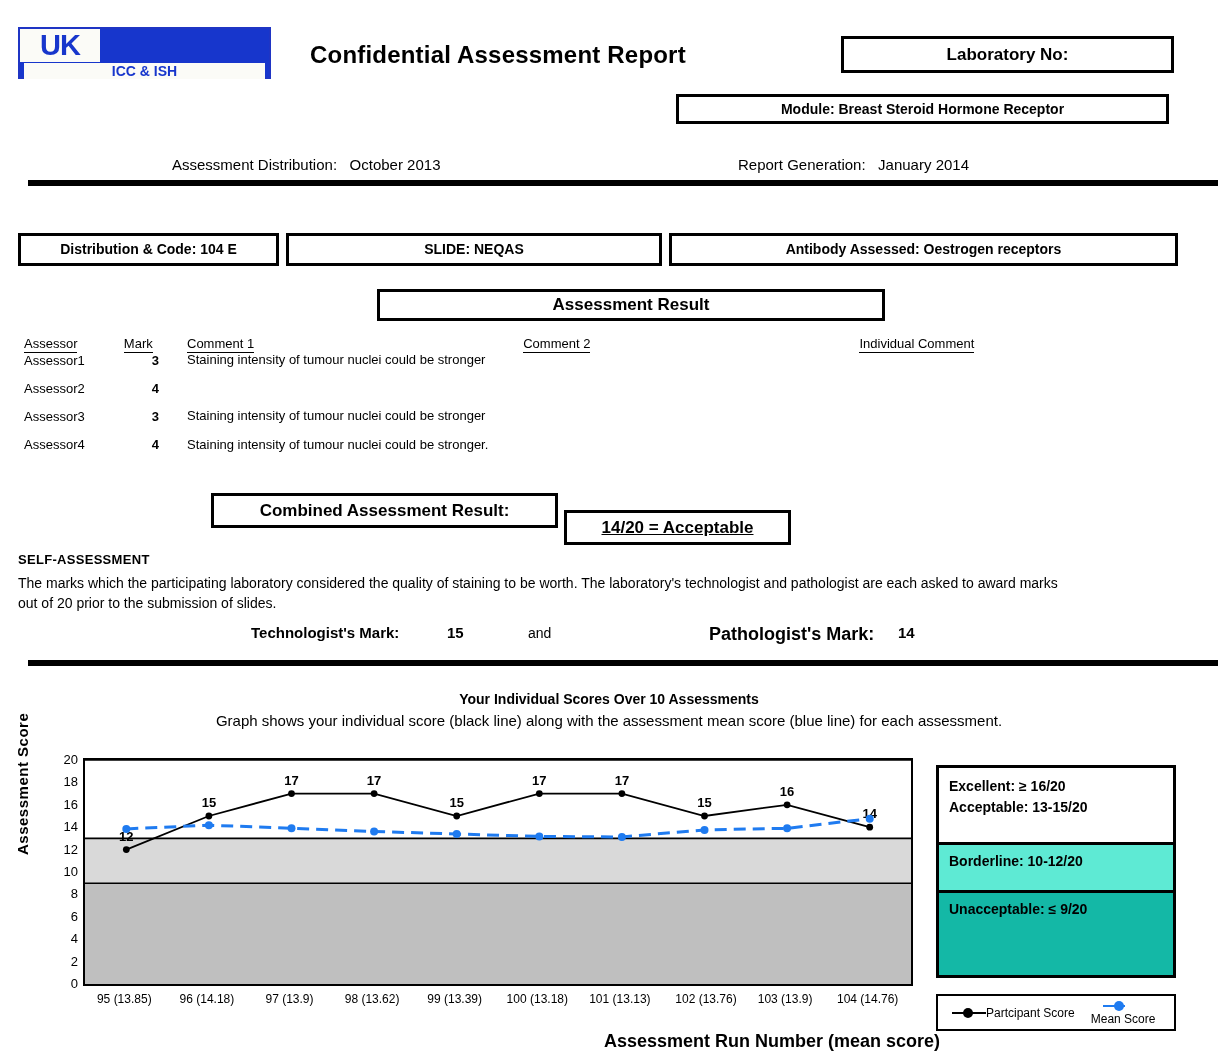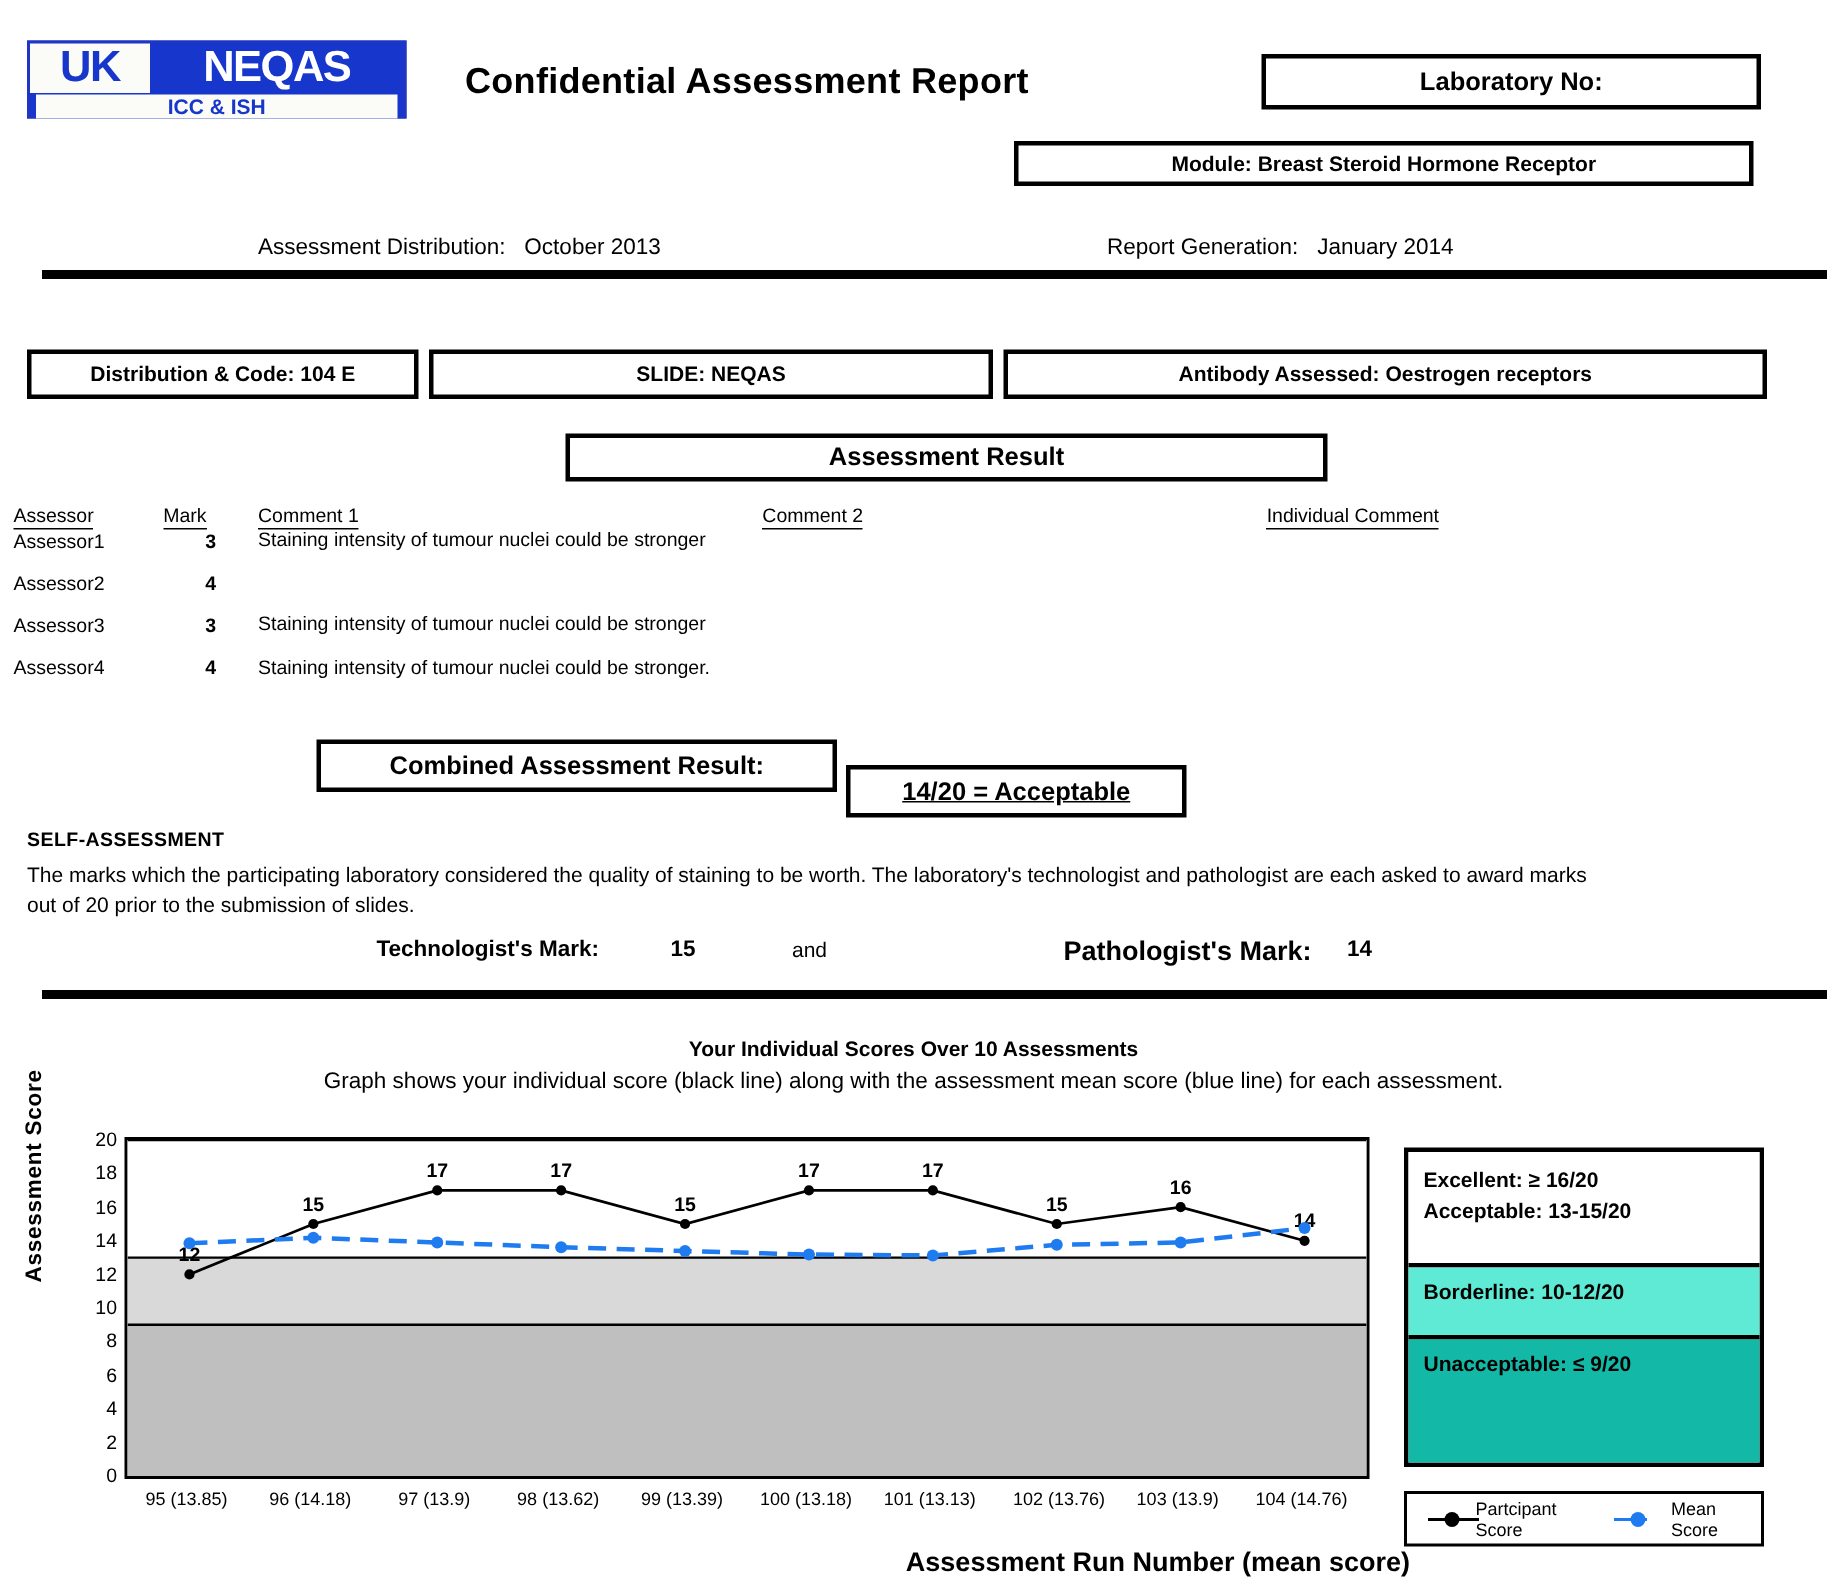--- a/index.html
+++ b/index.html
@@ -98,21 +98,21 @@
   #rule2 { top: 660px; }
 
   
   #dist-code { left: 18px; top: 233px; width: 261px; height: 33px; font-size: 14px; line-height: 27px; }
   #slide-box { left: 286px; top: 233px; width: 376px; height: 33px; font-size: 14px; line-height: 27px; }
   #antibody-box { left: 669px; top: 233px; width: 509px; height: 33px; font-size: 14px; line-height: 27px; }
   #assessment-result-box { left: 377px; top: 289px; width: 508px; height: 32px; font-size: 17px; line-height: 26px; }
 
   
   #assessor-table {
-    left: 9px; top: 336px; width: 1080px;
+    left: 24px; top: 336px; width: 1080px;
     font-size: 13px;
   }
   #assessor-table table { border-collapse: collapse; width: 100%; }
   #assessor-table th {
     text-align: left;
     font-weight: normal;
     font-size: 13px;
     padding: 0 0 2px 0;
     vertical-align: top;
   }
@@ -207,21 +207,20 @@
   .legend-sym { width: 34px; height: 12px; position: relative; }
   .legend-sym .ln { position: absolute; left: 0; top: 5px; width: 34px; height: 2px; }
   .legend-sym .dot { position: absolute; left: 11px; top: 1px; width: 10px; height: 10px; border-radius: 50%; }
 </style>
 </head>
 <body>
 
 <div class="abs" id="logo">
   <div id="logo-top">
     <div id="logo-uk">UK</div>
-    <div id="logo-neqas">NEQAS</div>
   </div>
   <div id="logo-bottom">ICC &amp; ISH</div>
 </div>
 
 <div class="abs" id="report-title">Confidential  Assessment Report</div>
 
 <div class="abs boxline" id="lab-no">Laboratory No:</div>
 <div class="abs boxline" id="module-box">Module: Breast Steroid Hormone Receptor</div>
 
 <div class="abs" id="assess-dist">
@@ -397,20 +396,20 @@
 </div>
 
 <div class="abs" id="series-legend">
   <div class="legend-entry" style="margin-left:14px;">
     <span class="legend-sym">
       <span class="ln" id="lg-ln-1" style="background: rgb(0, 0, 0);"></span>
         <span class="dot" id="lg-dot-1" style="background: rgb(0, 0, 0);"></span>
     </span>
     <span>Partcipant Score</span>
   </div>
-  <div class="legend-entry" style="margin-left:10px;">
+  <div class="legend-entry" style="margin-left:10px;flex-direction:column;">
     <span class="legend-sym">
       <span class="ln" id="lg-ln-2" style="background: rgb(31, 123, 240); width: 22px;"></span>
         <span class="dot" id="lg-dot-2" style="background: rgb(31, 123, 240);"></span>
     </span>
     <span style="margin-left:6px;">Mean Score</span>
   </div>
 </div>
 
 </body></html>

